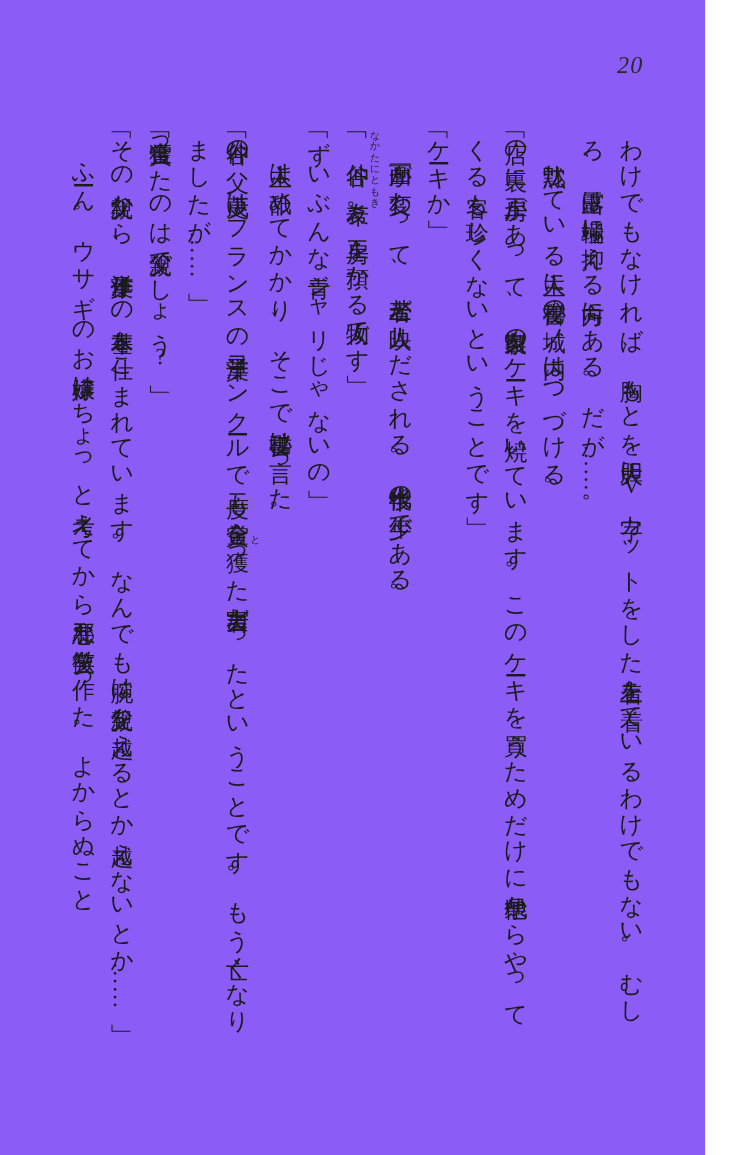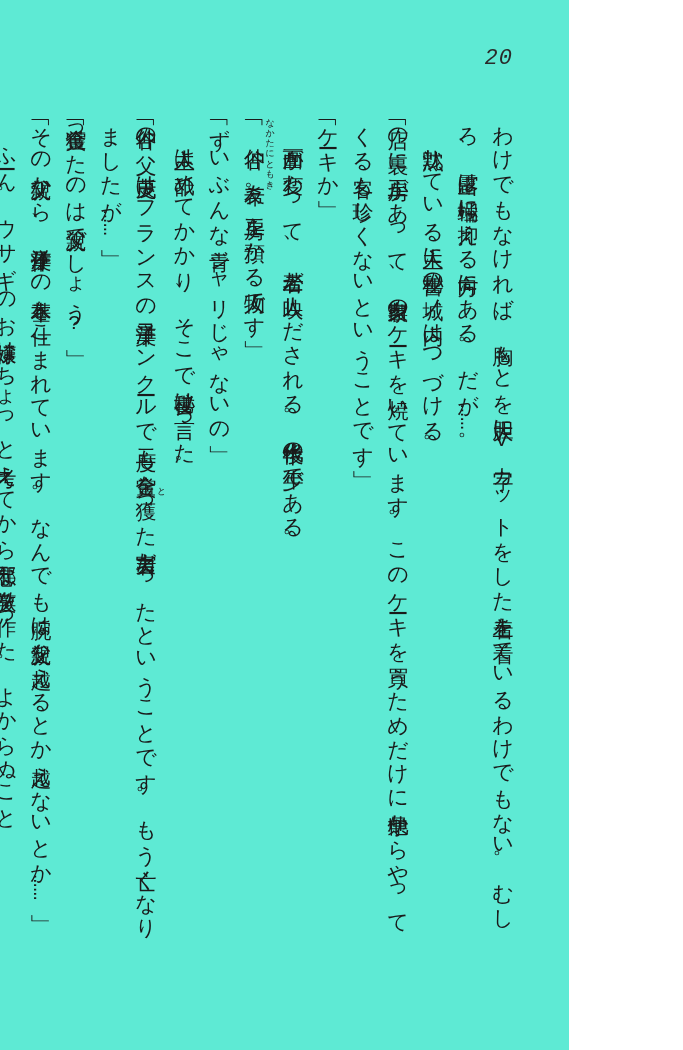--- a/index.html
+++ b/index.html
@@ -2,25 +2,25 @@
 <html lang="ja"><head>
 <meta charset="utf-8">
 <style>
   html, body {
     margin: 0;
     padding: 0;
     background: #ffffff;
   }
   .page {
     position: relative;
-    width: 569px;
+    width: 641px;
     height: 1050px;
-    background: #5eead4;
+    background: #8b5cf6;
     overflow: hidden;
-    font-family: Liberation Mono, monospace;
+    font-family: Liberation Serif, serif;
   }
   .page-number {
     position: absolute;
     top: 46px;
     right: 56px;
     font-size: 22px;
     font-style: italic;
     color: #2a2a2a;
     letter-spacing: 1px;
   }

